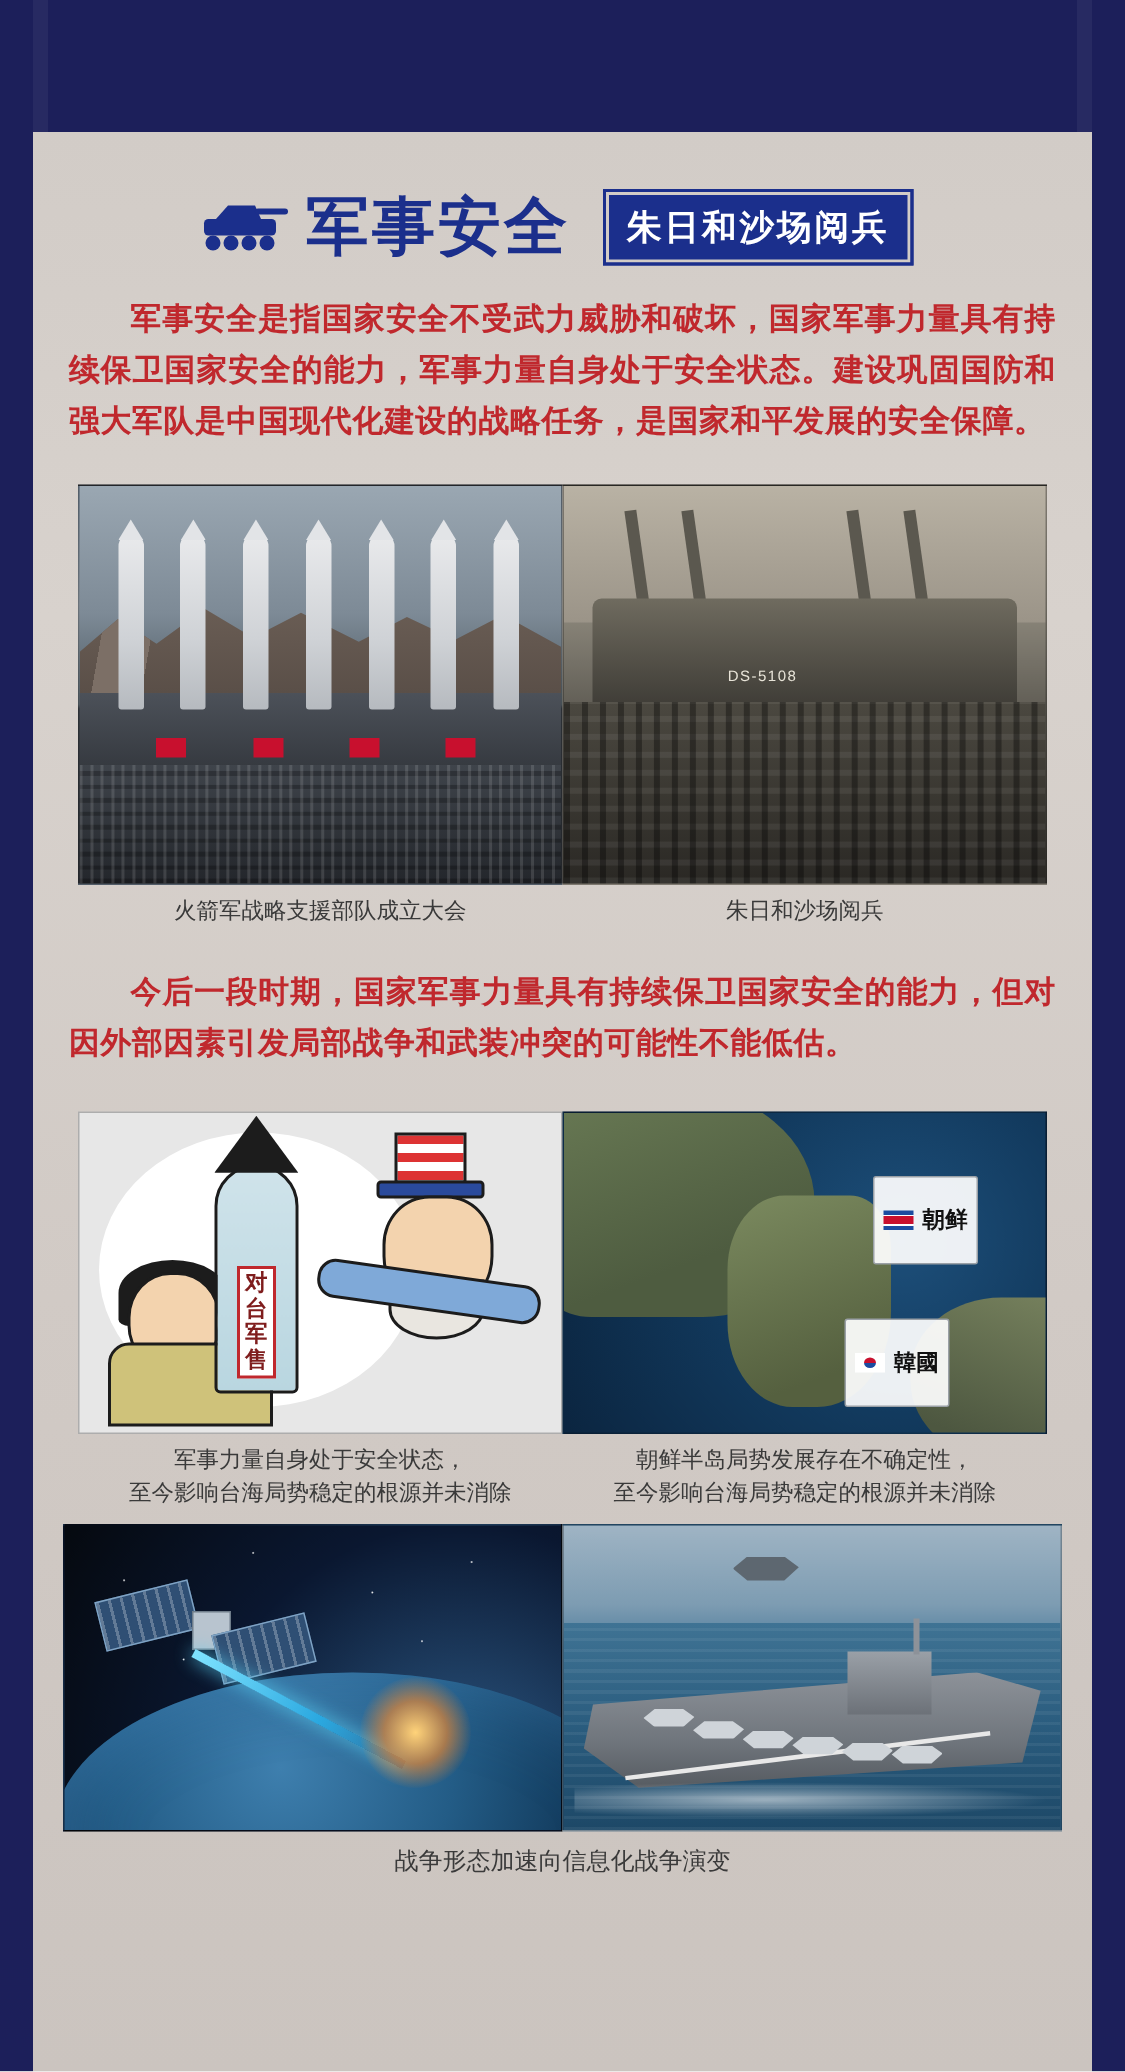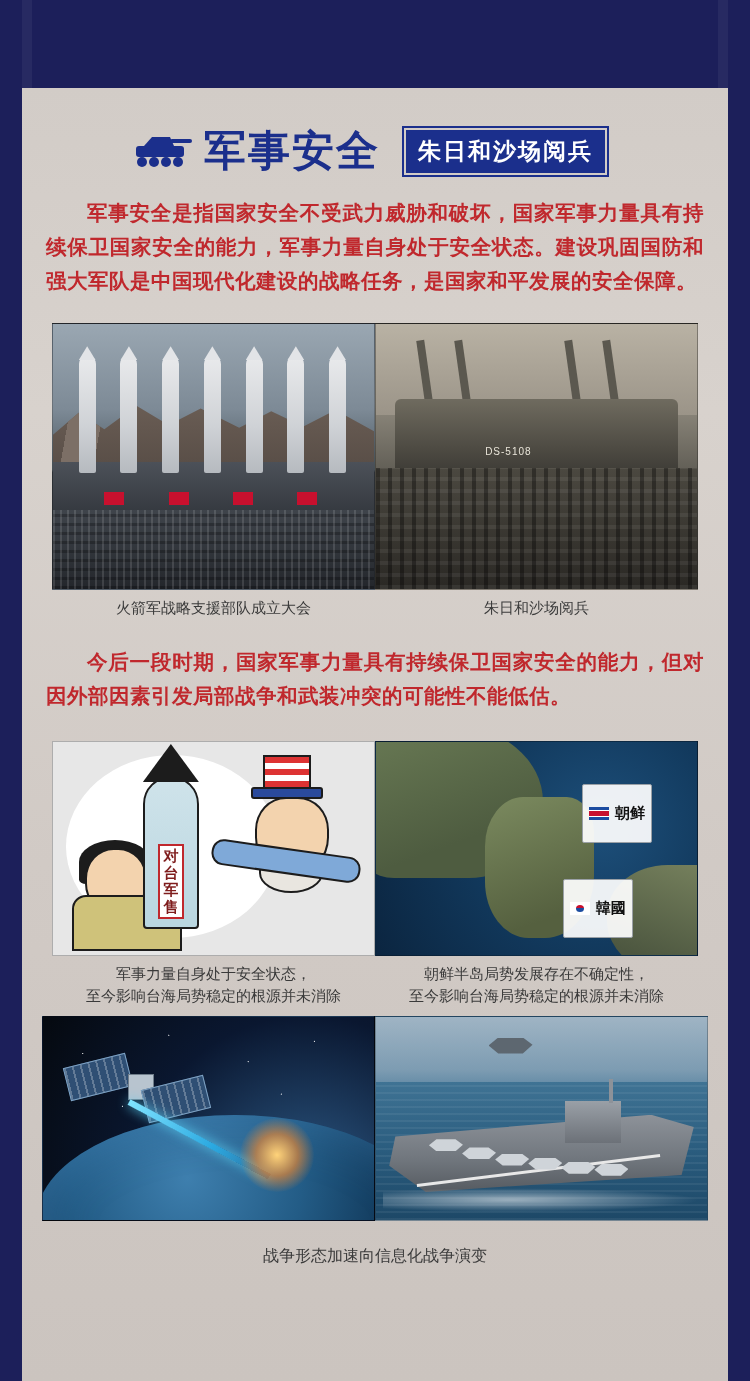--- a/index.html
+++ b/index.html
@@ -367,21 +367,21 @@
   }
   .img-carrier .wake {
     position:absolute; left:2%; bottom:4%; width:96%; height:12%;
     background: radial-gradient(ellipse at 40% 50%, rgba(255,255,255,0.55) 0%, rgba(255,255,255,0) 70%);
   }
 
   .row-3-caption {
     text-align:center;
     font-size:16px;
     color:#3a3a3a;
-    margin-top:25px;
+    margin-top:10px;
   }
   .bottom-pad { height: 34px; }
 </style>
 </head>
 <body>
 
 <div class="page">
 
   <div class="topbar"></div>
   <div class="edge-left"></div>

